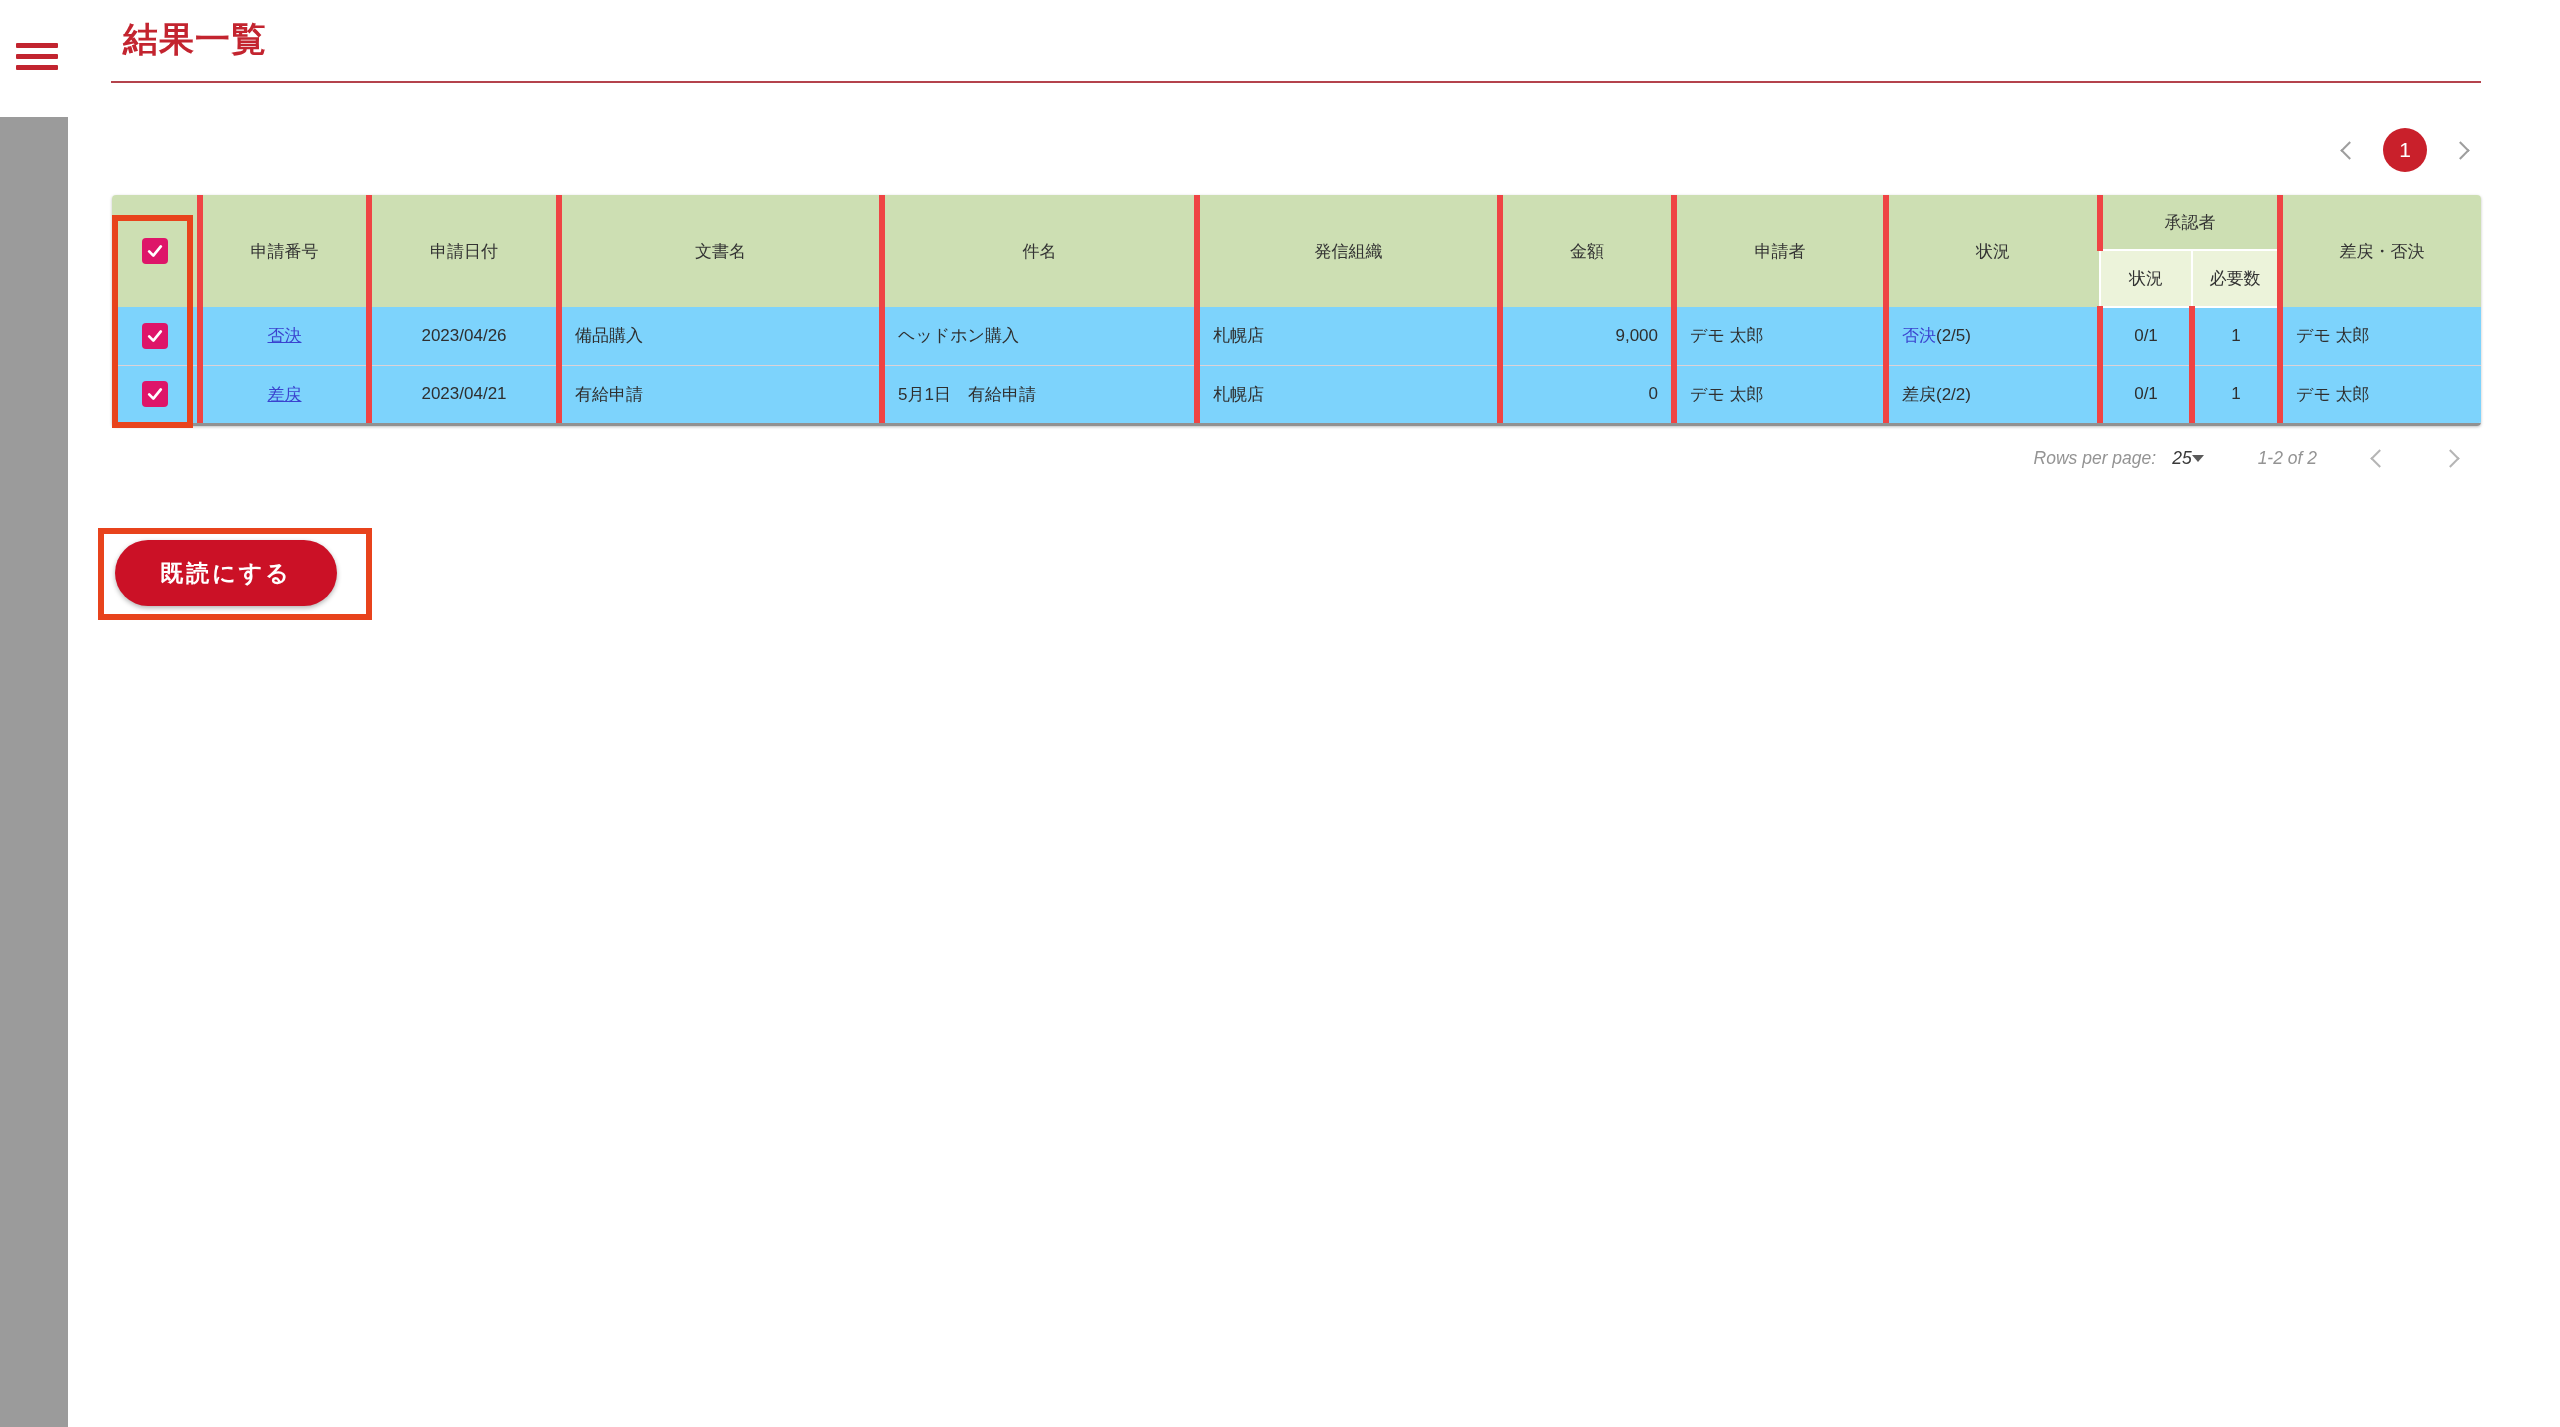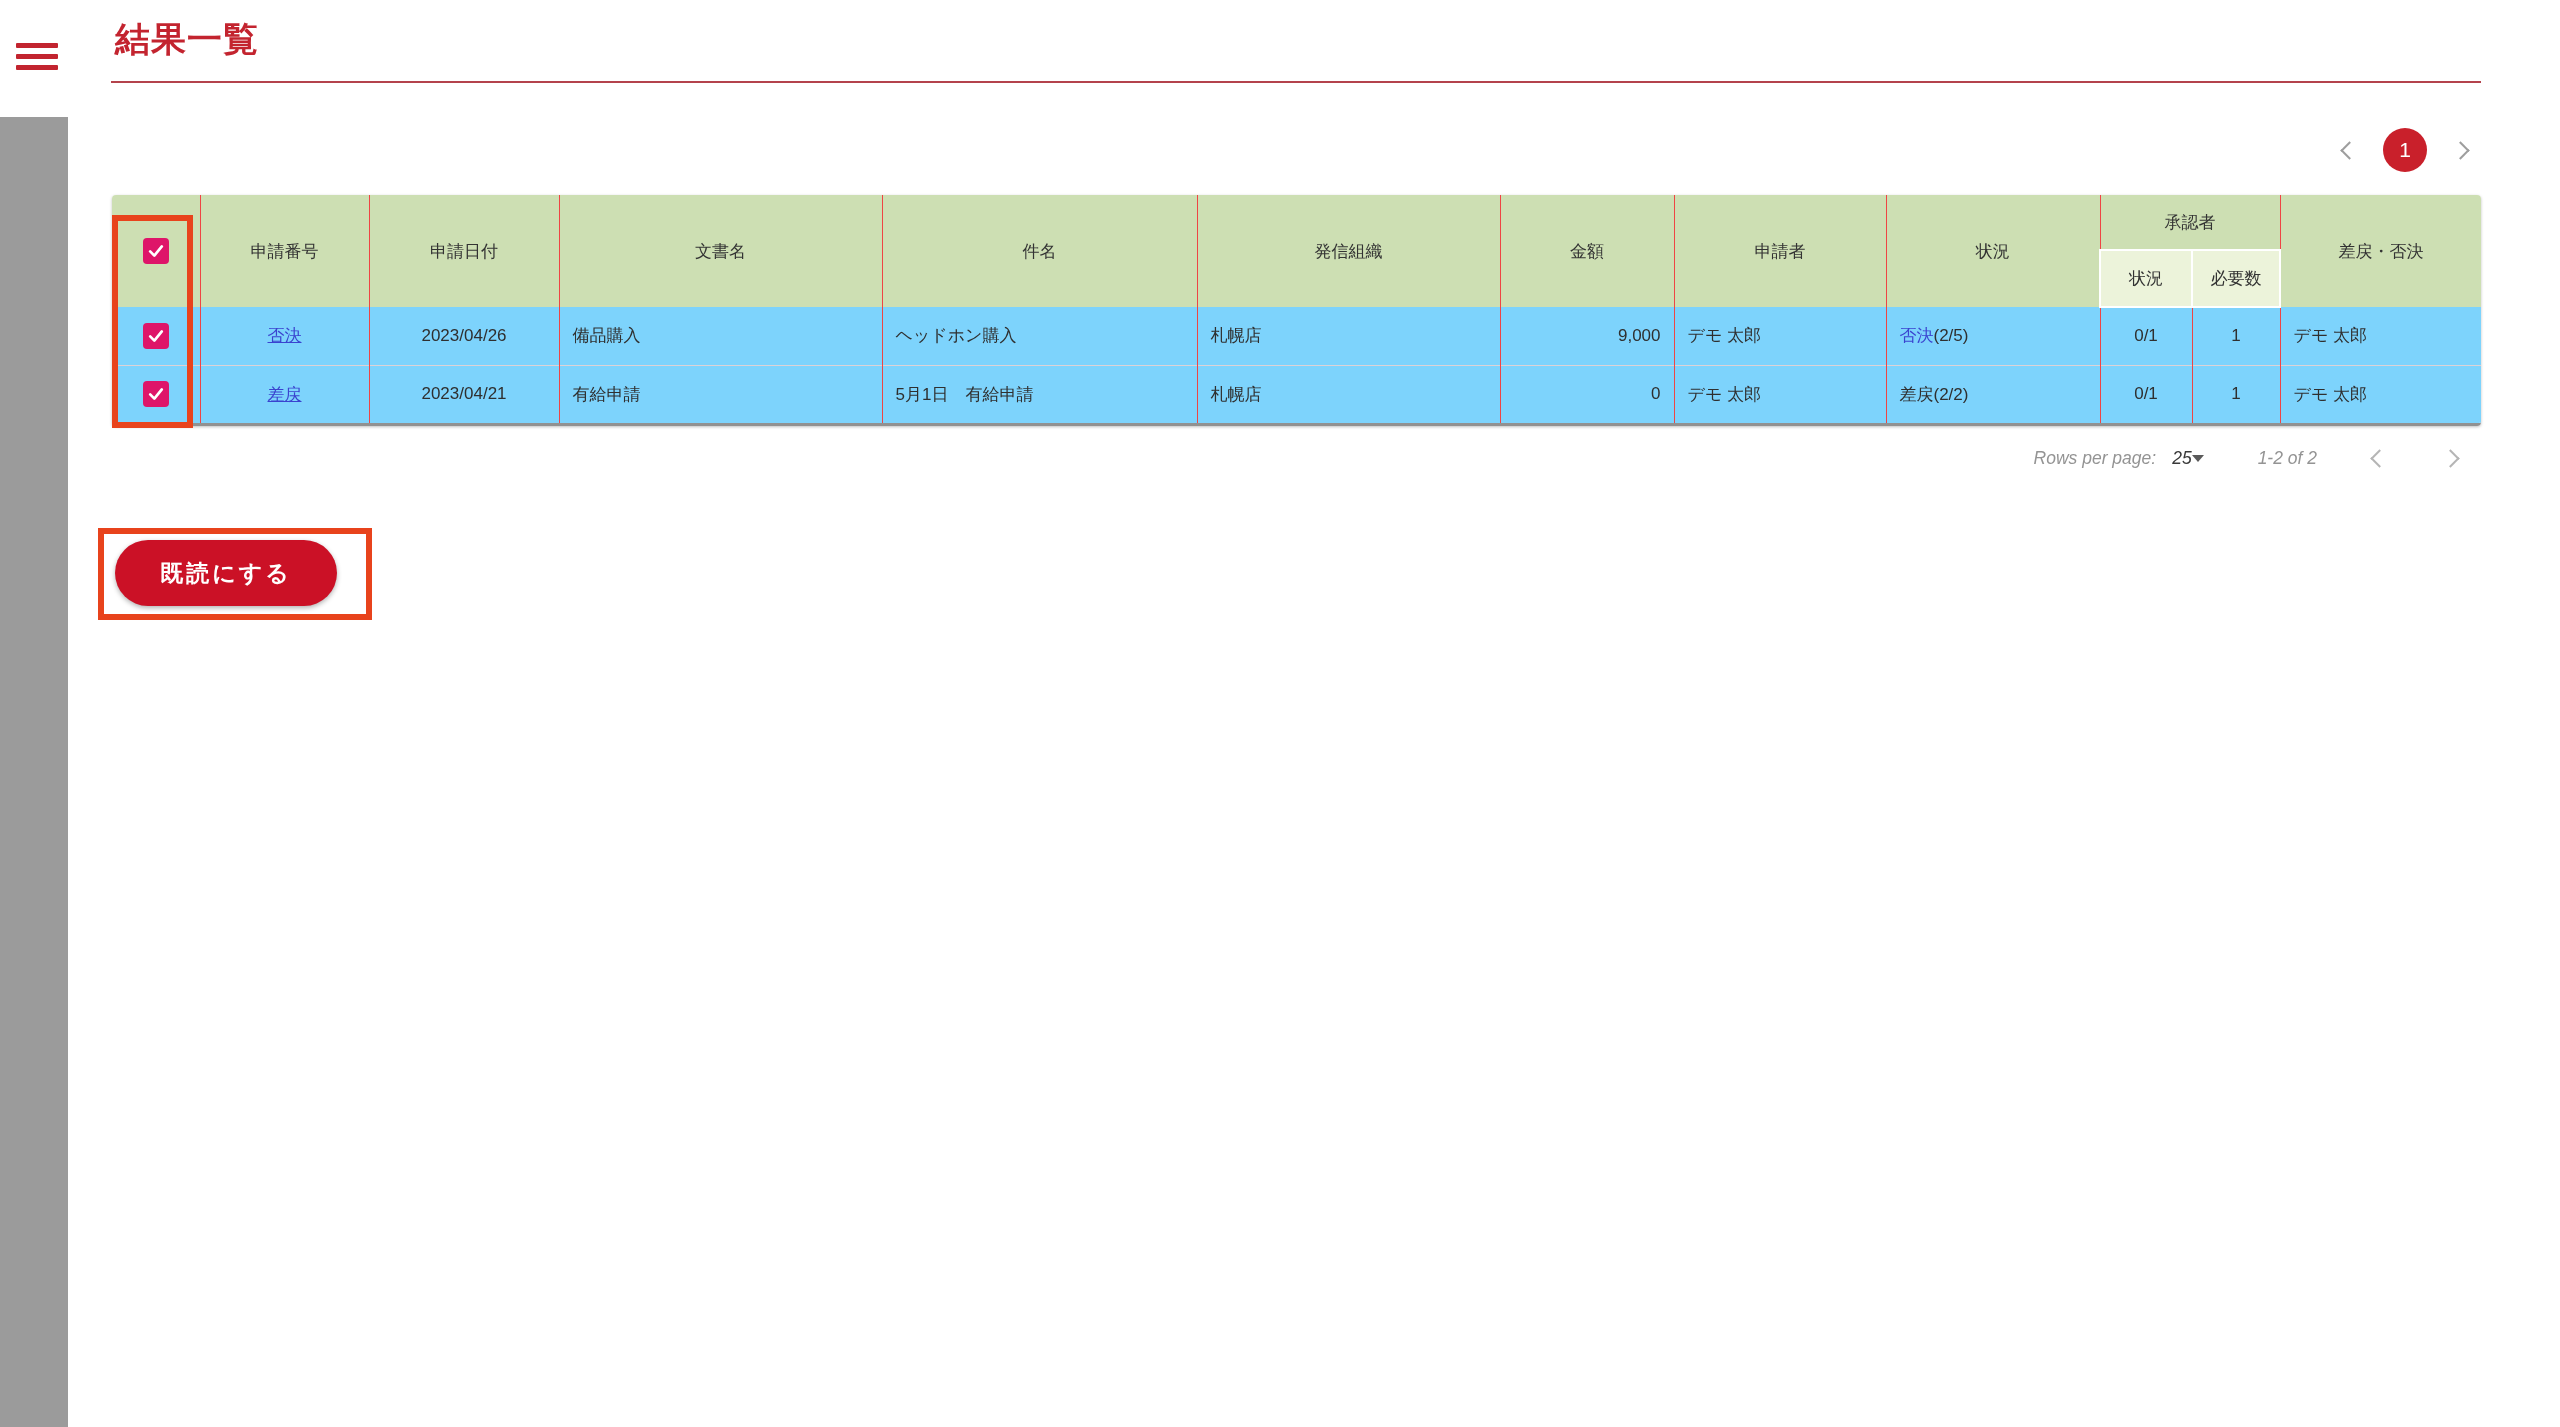--- a/index.html
+++ b/index.html
@@ -16,21 +16,21 @@
   .sidebar { position: absolute; left: 0; top: 0; width: 68px; height: 1427px; }
   .sidebar-top { position: absolute; left: 0; top: 0; width: 68px; height: 117px; background: #ffffff; }
   .sidebar-gray { position: absolute; left: 0; top: 117px; width: 68px; height: 1310px; background: #9b9b9b; }
   .hamburger { position: absolute; left: 16px; top: 43px; width: 42px; cursor: pointer; }
   .hamburger span { display: block; width: 42px; height: 5px; background: #c2242f; border-radius: 1px; margin-bottom: 6px; }
   .hamburger span:last-child { margin-bottom: 0; }
 
   
   .content { position: absolute; left: 111px; top: 0; width: 2370px; height: 1427px; }
 
-  .page-title { position: absolute; left: 4px; top: 16px; font-size: 35px; font-weight: bold; color: #c3242f; letter-spacing: 1px; }
+  .page-title { position: absolute; left: 12px; top: 16px; font-size: 35px; font-weight: bold; color: #c3242f; letter-spacing: 1px; }
   .title-rule { position: absolute; left: 0; top: 81px; width: 100%; height: 2px; background: #b4434c; }
 
   
   .top-pagination { position: absolute; top: 128px; right: 14px; height: 44px; display: flex; align-items: center; gap: 27px; }
   .chev { display: inline-block; width: 13px; height: 13px; border-left: 2px solid #9e9e9e; border-bottom: 2px solid #9e9e9e; cursor: pointer; }
   .chev-left  { transform: rotate(45deg); }
   .chev-right { transform: rotate(-135deg); }
   .page-circle {
     width: 44px; height: 44px; border-radius: 50%;
     background: #c9202b; color: #ffffff;
@@ -44,21 +44,21 @@
     border-radius: 4px; overflow: hidden;
     border-bottom: 3px solid #919191;
     box-shadow: 0 1px 3px rgba(0,0,0,0.25);
   }
   table { width: 100%; border-collapse: collapse; table-layout: fixed; font-size: 17px; }
   th { background: #cddfb3; font-weight: normal; color: #333333; text-align: center; padding: 0 10px; }
   thead tr.head-main th { height: 55px; }
   thead tr.head-sub  th { height: 57px; }
   th[rowspan] { height: 112px !important; }
   td { background: #7dd3fc; height: 58px; padding: 0 13px; }
-  th + th, td + td { border-left: 1px solid #ef4444; }
+  th + th, td + td { border-left: 6px solid #ef4444; }
   tbody tr + tr td { border-top: 1px solid #ddd2d6; }
   .sub-th { background: #ecf3da; border: 2px solid #ffffff !important; }
   .cell-center { text-align: center; }
   .cell-left { text-align: left; }
   .cell-num { text-align: right; }
   .cell-link { color: #3a43cf; text-decoration: underline; cursor: pointer; }
   .status-link { color: #3a43cf; cursor: pointer; }
 
   .checkbox {
     width: 26px; height: 26px; margin: 0 auto;

